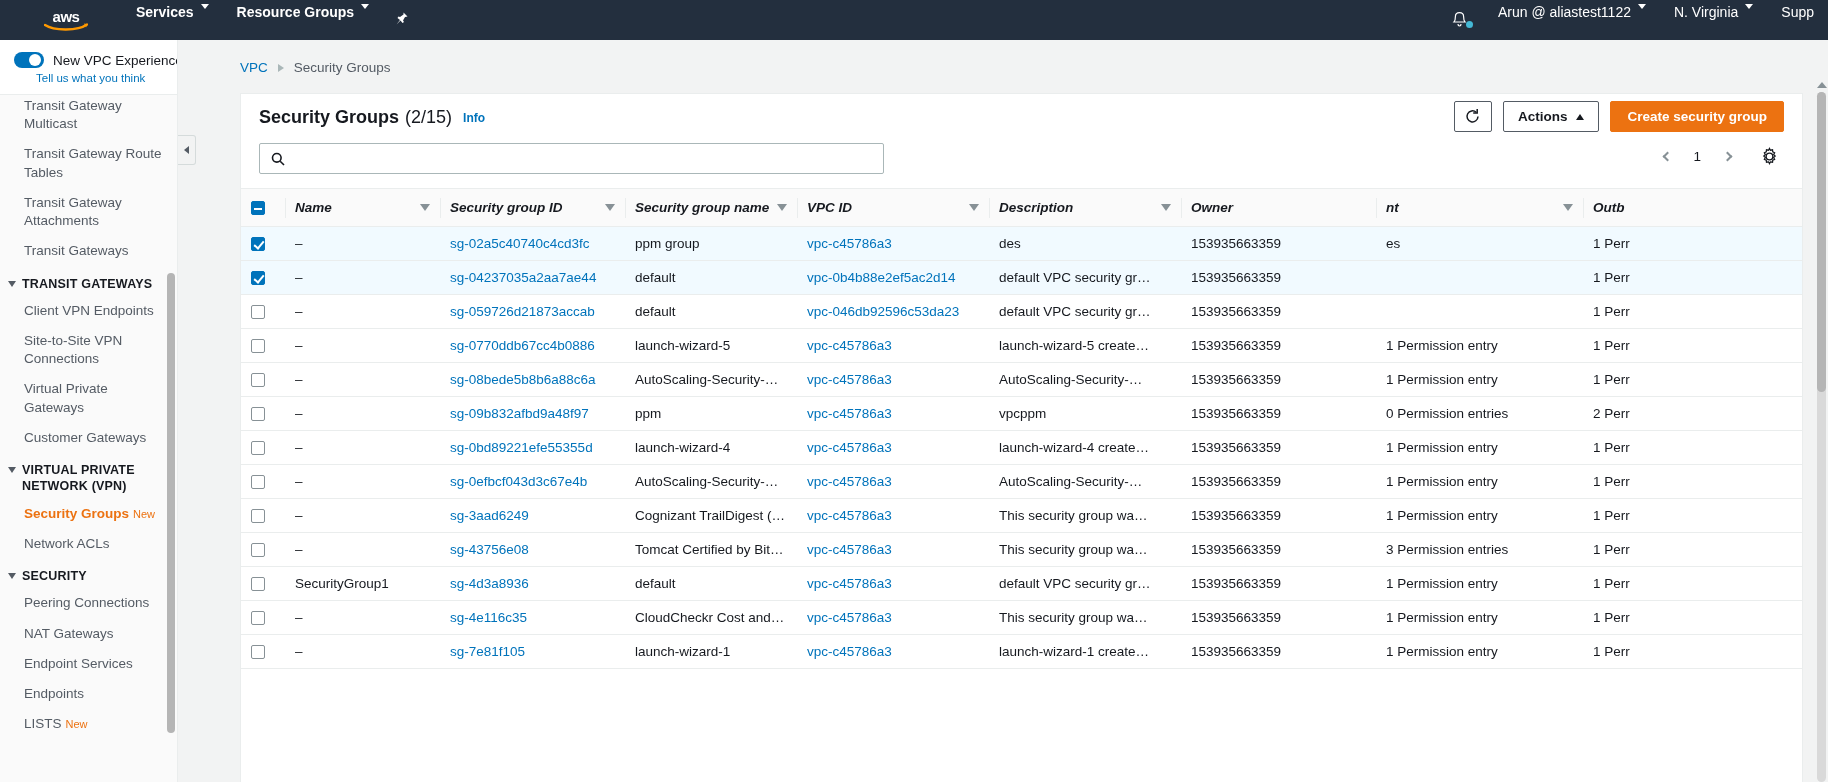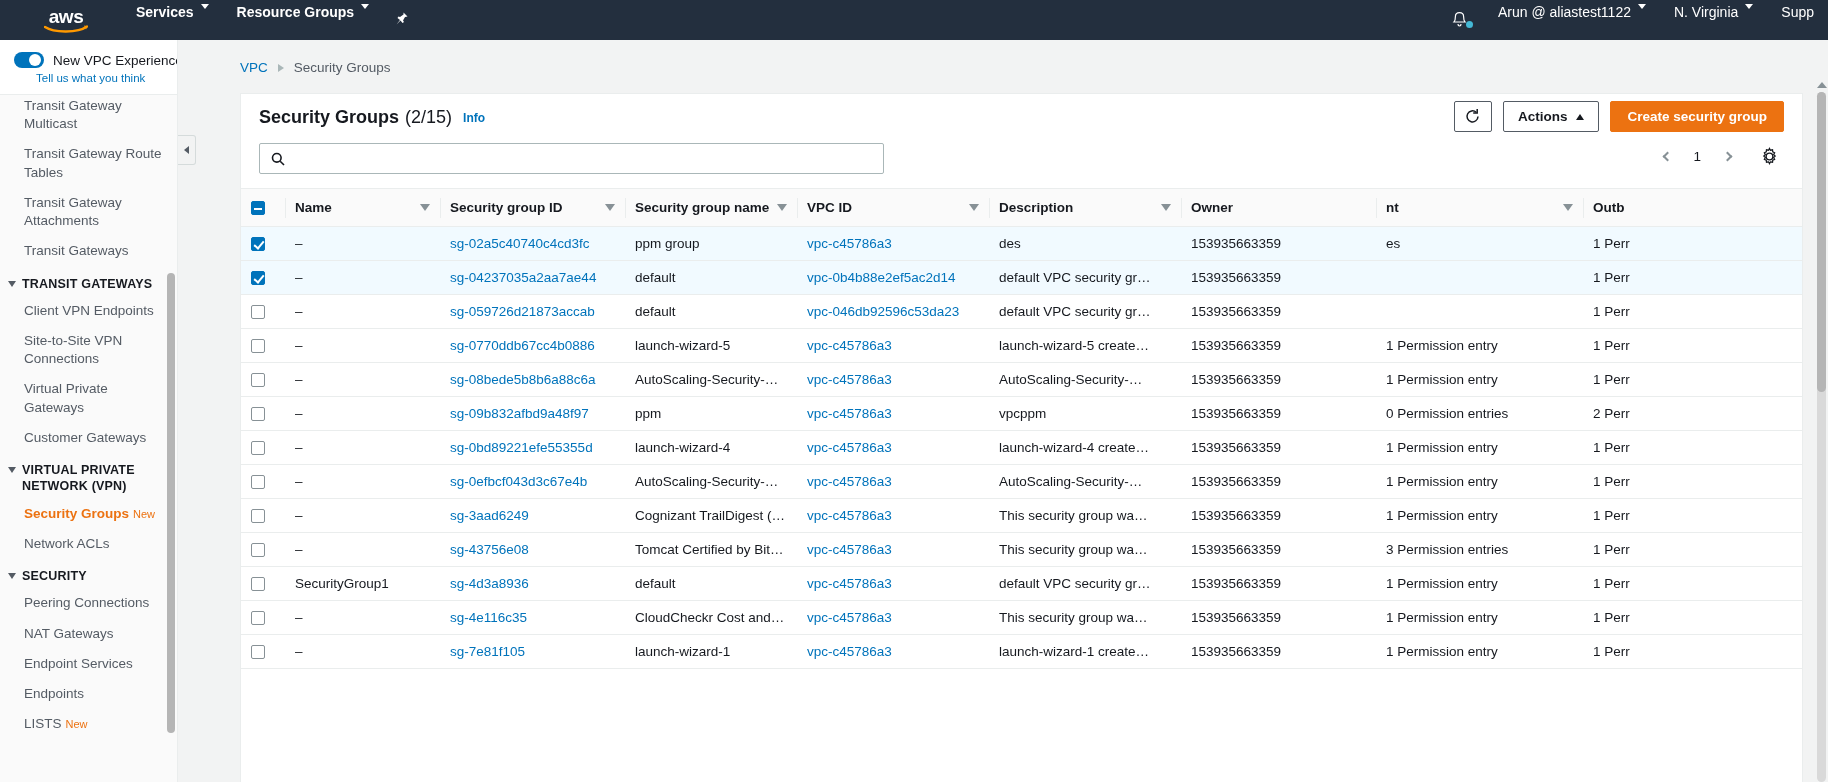--- a/index.html
+++ b/index.html
@@ -22,21 +22,21 @@
     display: flex; align-items: center;
     color: #ffffff;
     z-index: 60;
   }
   #topnav .aws-logo {
     margin-left: 44px; margin-right: 34px;
     display: flex; flex-direction: column; align-items: center;
     line-height: 1;
   }
   #topnav .aws-logo .aws-word {
-    font-size: 19px; font-weight: bold; letter-spacing: -0.5px;
+    font-size: 15px; font-weight: bold; letter-spacing: -0.5px;
     color: #ffffff;
   }
   #topnav .aws-logo .aws-smile {
     margin-top: -1px;
   }
   .nav-item {
     display: flex; align-items: flex-start; gap: 7px;
     font-size: 14px; font-weight: bold; color: #ffffff;
     padding: 0 14px; height: 32px; cursor: pointer;
     white-space: nowrap;
@@ -262,20 +262,21 @@
   table.sg-table thead th {
     background: #fafafa;
     border-top: 1px solid #eaeded;
     border-bottom: 1px solid #eaeded;
     height: 38px;
     font-size: 13.5px; font-weight: bold; color: #16191f;
     text-align: left;
     padding: 0 10px;
     position: relative;
     white-space: nowrap;
+    font-style: italic;
   }
   table.sg-table thead th .th-inner {
     display: flex; align-items: center; justify-content: space-between; gap: 8px;
   }
   .sort-tri {
     width: 0; height: 0; flex: 0 0 auto;
     border-left: 5px solid transparent;
     border-right: 5px solid transparent;
     border-top: 7px solid #879196;
     cursor: pointer;

